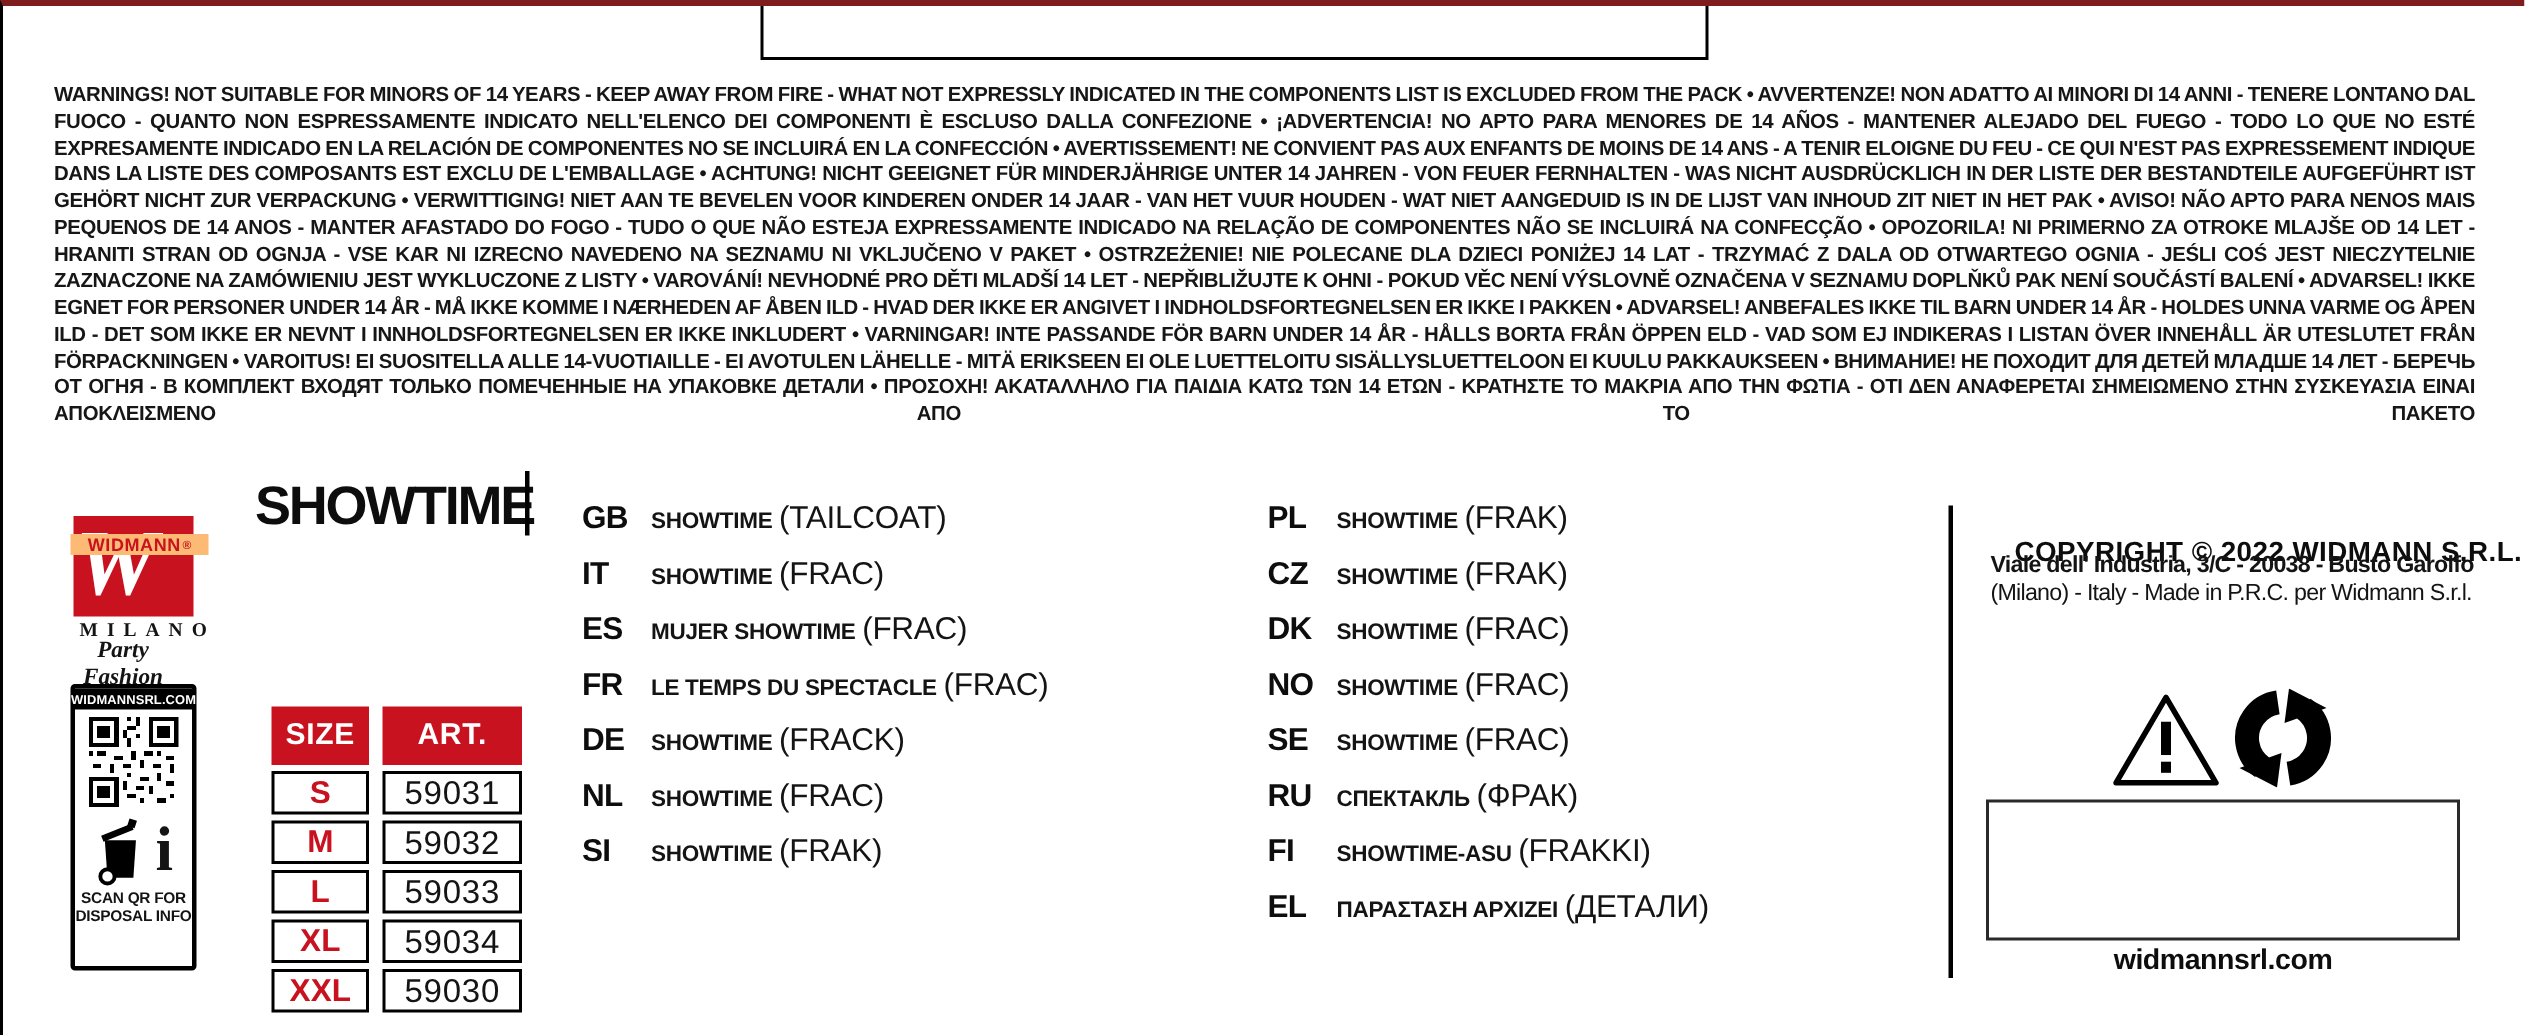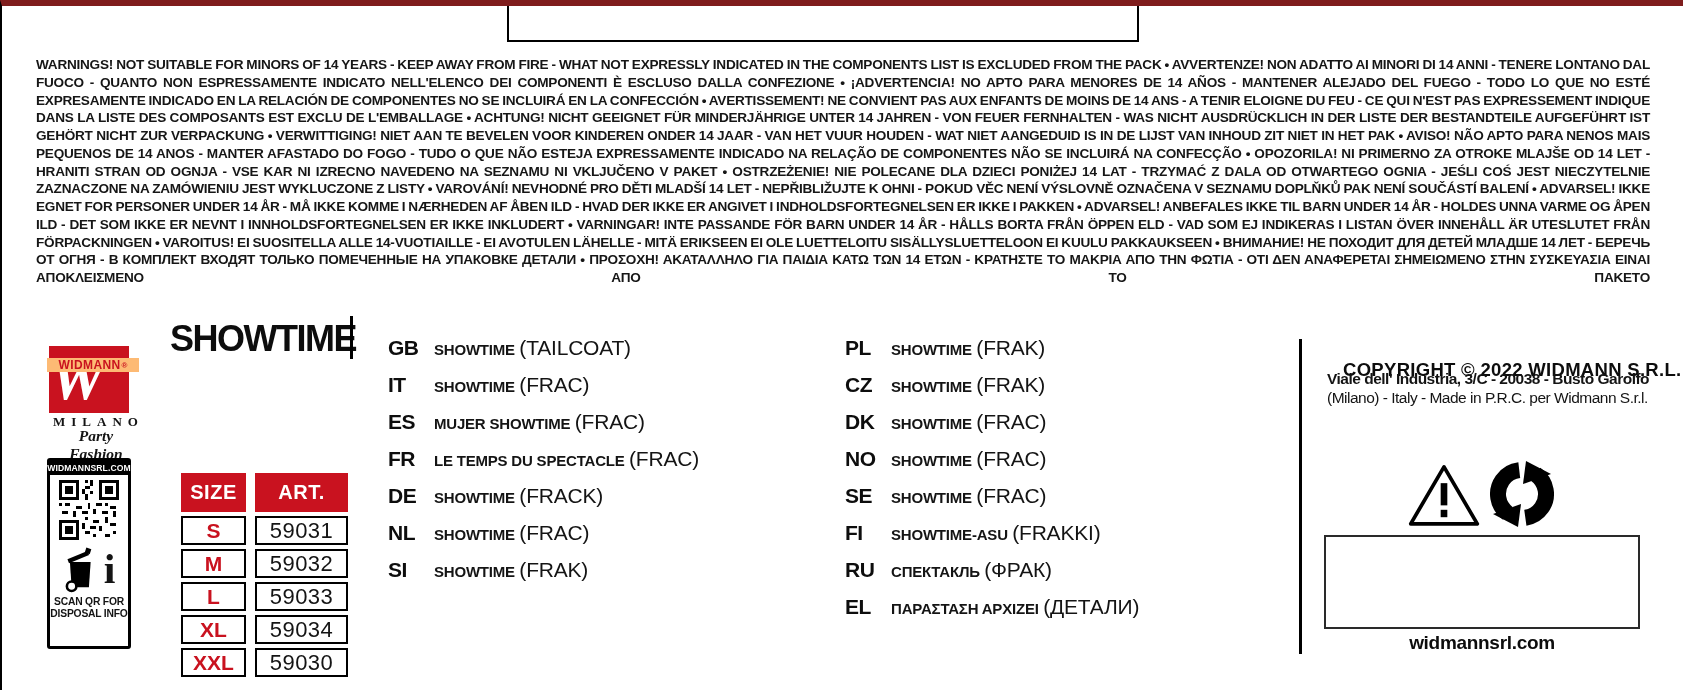--- a/index.html
+++ b/index.html
@@ -1,37 +1,37 @@
 <!DOCTYPE html>
 <html style="--red: #c9121f;"><head>
 <meta charset="utf-8">
 <style>
   html,body{margin:0;padding:0;background:#fff;}
   .label{
     position:relative;width:1683px;height:690px;background:#fff;overflow:hidden;
     font-family:"Liberation Sans",sans-serif;color:#141414;box-sizing:border-box;
-    border-left:2px solid #000;border-top:6px solid #7f1d1d;
+    border-left:2px solid #000;border-top:4px solid #7f1d1d;
   }
   
   .top-box{position:absolute;left:505px;top:-16px;width:628px;height:48px;background:#fff;border:2px solid #000;}
   
   .warnings{
     position:absolute;left:34px;top:50px;width:1614px;margin:0;
     font-weight:700;font-size:13.6px;line-height:17.75px;
     letter-spacing:-0.25px;word-spacing:-0.6px;color:#161616;
     text-align:justify;text-align-last:justify;
   }
   
   .wlogo{position:absolute;left:47px;top:340px;width:80px;height:67px;background:var(--red,#c9121f);}
   .wscript{position:absolute;left:1px;top:0px;font-family:"Liberation Serif",serif;font-style:italic;font-weight:700;font-size:62px;line-height:64px;color:#fff;}
   .wstrip{position:absolute;left:-2px;top:12px;width:92px;height:14px;background:#fdba74;display:flex;align-items:center;justify-content:center;}
   .wword{color:var(--red,#c9121f);font-weight:800;font-size:12px;letter-spacing:.4px;}
   .wreg{color:var(--red,#c9121f);font-weight:700;font-size:8px;margin-left:1px;vertical-align:top;}
   .wcity{position:absolute;left:45px;top:408px;width:86px;text-align:center;font-family:"Liberation Serif",serif;font-weight:700;font-size:13px;letter-spacing:6px;text-indent:6px;}
-  .wtag{position:absolute;left:51px;top:421px;width:86px;text-align:center;font-family:"Liberation Serif",serif;font-style:italic;font-weight:700;font-size:15.5px;}
+  .wtag{position:absolute;left:37px;top:421px;width:86px;text-align:center;font-family:"Liberation Serif",serif;font-style:italic;font-weight:700;font-size:15.5px;}
   
   .qrbox{position:absolute;left:45px;top:452px;width:84px;height:191px;border:3px solid #000;border-radius:3px;background:#fff;box-sizing:border-box;}
   .qrhead{height:14px;background:#000;color:#fff;font-weight:800;font-size:8.6px;letter-spacing:.1px;display:flex;align-items:center;justify-content:center;}
   .qrimg{display:block;margin:5px auto 2px auto;}
   .binrow{display:flex;align-items:center;justify-content:center;gap:3px;height:54px;}
   .info-i{font-family:"Liberation Serif",serif;font-weight:700;font-size:42px;line-height:40px;}
   .scan{font-weight:900;font-size:10.3px;line-height:11.5px;text-align:center;letter-spacing:-0.2px;}
   
   .title{position:absolute;left:168px;top:312px;margin:0;font-size:36px;font-weight:900;letter-spacing:-1.5px;color:#0d0d0d;}
   .tdiv{position:absolute;left:348px;top:310px;width:3px;height:43px;background:#000;}
@@ -136,22 +136,22 @@
     <div class="lrow"><span class="lcode">NL</span><span class="lname">SHOWTIME</span>&nbsp;<span class="lvar">(FRAC)</span></div>
     <div class="lrow"><span class="lcode">SI</span><span class="lname">SHOWTIME</span>&nbsp;<span class="lvar">(FRAK)</span></div>
   </div>
 
   <div class="langcol c2">
     <div class="lrow"><span class="lcode">PL</span><span class="lname">SHOWTIME</span>&nbsp;<span class="lvar">(FRAK)</span></div>
     <div class="lrow"><span class="lcode">CZ</span><span class="lname">SHOWTIME</span>&nbsp;<span class="lvar">(FRAK)</span></div>
     <div class="lrow"><span class="lcode">DK</span><span class="lname">SHOWTIME</span>&nbsp;<span class="lvar">(FRAC)</span></div>
     <div class="lrow"><span class="lcode">NO</span><span class="lname">SHOWTIME</span>&nbsp;<span class="lvar">(FRAC)</span></div>
     <div class="lrow"><span class="lcode">SE</span><span class="lname">SHOWTIME</span>&nbsp;<span class="lvar">(FRAC)</span></div>
+    <div class="lrow"><span class="lcode">RU</span><span class="lname">СПЕКТАКЛЬ</span>&nbsp;<span class="lvar">(ФРАК)</span></div>
     <div class="lrow"><span class="lcode">FI</span><span class="lname">SHOWTIME-ASU</span>&nbsp;<span class="lvar">(FRAKKI)</span></div>
-    <div class="lrow"><span class="lcode">RU</span><span class="lname">СПЕКТАКЛЬ</span>&nbsp;<span class="lvar">(ФРАК)</span></div>
     <div class="lrow"><span class="lcode">EL</span><span class="lname">ΠΑΡΑΣΤΑΣΗ ΑΡΧΙΖΕΙ</span>&nbsp;<span class="lvar">(ДЕТАЛИ)</span></div>
   </div>
 
   <div class="rdiv"></div>
   <h2 class="crtitle">COPYRIGHT © 2022 WIDMANN S.R.L.</h2>
   <div class="crline1">Viale dell' Industria, 3/C - 20038 - Busto Garolfo</div>
   <div class="crline2">(Milano) - Italy - Made in P.R.C. per Widmann S.r.l.</div>
 
   <svg class="tri" width="74" height="66" viewBox="0 0 100 88">
     <path d="M50 6 L95 83 H5 Z" fill="none" stroke="#000" stroke-width="5" stroke-linejoin="round"></path>

